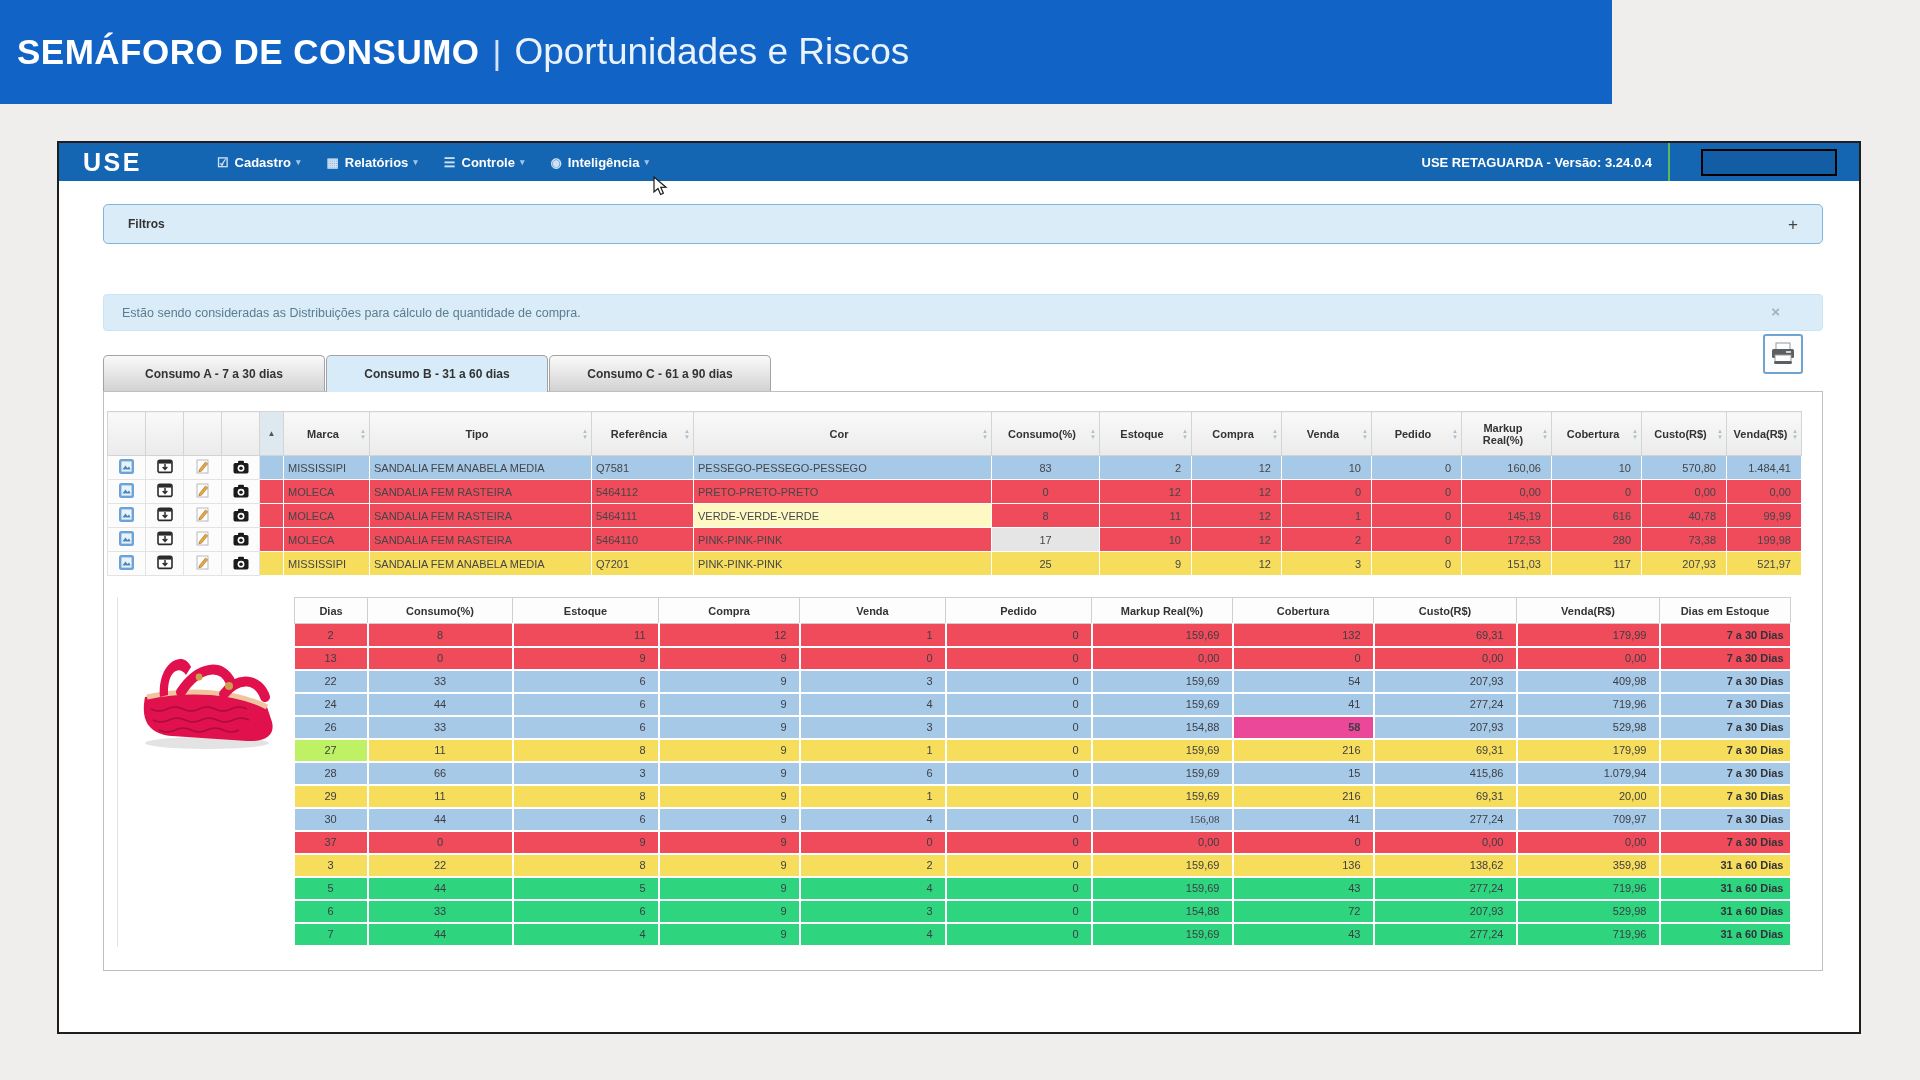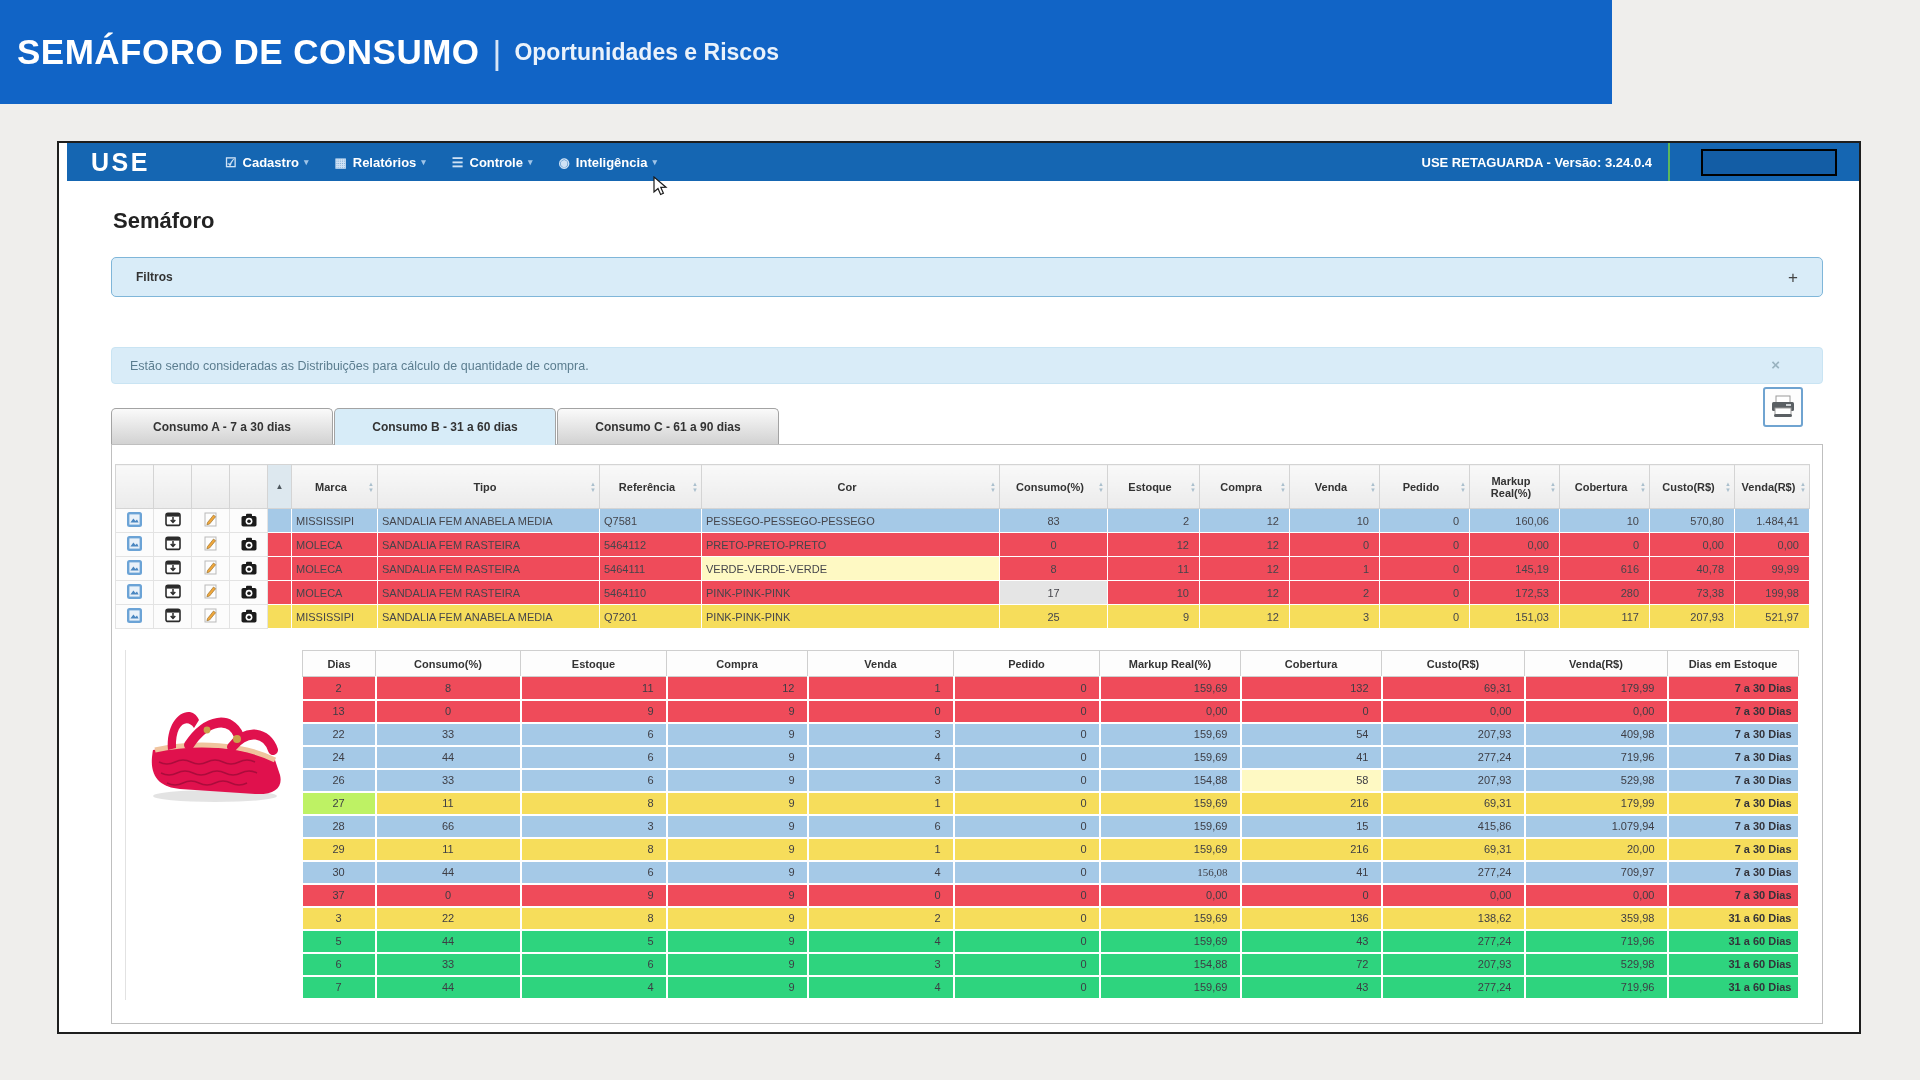--- a/index.html
+++ b/index.html
@@ -4,25 +4,25 @@
 <style>
   * { margin:0; padding:0; box-sizing:border-box; }
   html,body { width:1920px; height:1080px; overflow:hidden; background:#efeeec;
               font-family:"Liberation Sans", sans-serif; position:relative; }
 
   
   .banner { position:absolute; left:0; top:0; width:1612px; height:104px;
             background:#1164c6; display:flex; align-items:center; padding-left:17px; }
   .banner .b-title { color:#ffffff; font-weight:bold; font-size:35px; letter-spacing:.5px; }
   .banner .b-pipe  { color:#d7e5f6; font-size:34px; font-weight:400; margin:0 13px; }
-  .banner .b-sub   { color:#eaf2fb; font-size:23px; font-weight:700;text-align:center; }
+  .banner .b-sub   { color:#eaf2fb; font-size:37px; font-weight:400;text-align:center; }
 
   
   .window { position:absolute; left:57px; top:141px; width:1804px; height:893px;
-            background:#ffffff; border:2px solid #1e1e1e; overflow:hidden;padding-left:8px; }
+            background:#ffffff; border:2px solid #1e1e1e; overflow:hidden; }
 
   
   .navbar { height:38px; background:#1566b2; display:flex; align-items:center; padding:0 0 0 24px; }
   .logo { color:#fff; font-size:25px; font-weight:bold; letter-spacing:2.5px; margin-right:62px; }
   .menu { display:flex; align-items:center; height:38px; padding:0 13px; color:#fff;
           font-size:13px; font-weight:bold; cursor:default; }
   .menu .micon { color:#cfe2f5; font-size:13px; margin-right:6px; }
   .menu .mcaret { color:#9fc4e8; font-size:9px; margin-left:5px; }
   .nav-right { margin-left:auto; display:flex; align-items:center; height:38px; }
   .version { color:#fff; font-size:13px; font-weight:bold; margin-right:16px; }
@@ -126,21 +126,20 @@
     </div>
 
     <div class="nav-right">
       <span class="version">USE RETAGUARDA - Versão: 3.24.0.4</span>
       <div class="nav-sep"></div>
       <div class="redacted"></div>
     </div>
   </div>
 
   <div class="content">
-    <div class="page-title">Semáforo</div>
 
     <div class="filtros">
       <span class="flabel">Filtros</span>
       <span class="fplus">+</span>
     </div>
 
     <div class="alert">
       <span>Estão sendo consideradas as Distribuições para cálculo de quantidade de compra.</span>
       <span class="aclose">×</span>
     </div>
@@ -527,21 +526,21 @@
                   <td class="dias" style="background: rgb(165, 201, 231);">7 a 30 Dias</td>
                 </tr>
                 <tr>
                   <td class="cen" style="background: rgb(165, 201, 231);">26</td>
                   <td class="cen" style="background: rgb(165, 201, 231);">33</td>
                   <td class="num" style="background: rgb(165, 201, 231);">6</td>
                   <td class="num" style="background: rgb(165, 201, 231);">9</td>
                   <td class="num" style="background: rgb(165, 201, 231);">3</td>
                   <td class="num" style="background: rgb(165, 201, 231);">0</td>
                   <td class="num" style="background: rgb(165, 201, 231);">154,88</td>
-                  <td class="num" style="background: #fef9c3;">58</td>
+                  <td class="num" style="background: #ec4899; font-weight: bold;">58</td>
                   <td class="num" style="background: rgb(165, 201, 231);">207,93</td>
                   <td class="num" style="background: rgb(165, 201, 231);">529,98</td>
                   <td class="dias" style="background: rgb(165, 201, 231);">7 a 30 Dias</td>
                 </tr>
                 <tr>
                   <td class="cen" style="background: #bef264;">27</td>
                   <td class="cen" style="background: rgb(246, 221, 91);">11</td>
                   <td class="num" style="background: rgb(246, 221, 91);">8</td>
                   <td class="num" style="background: rgb(246, 221, 91);">9</td>
                   <td class="num" style="background: rgb(246, 221, 91);">1</td>

